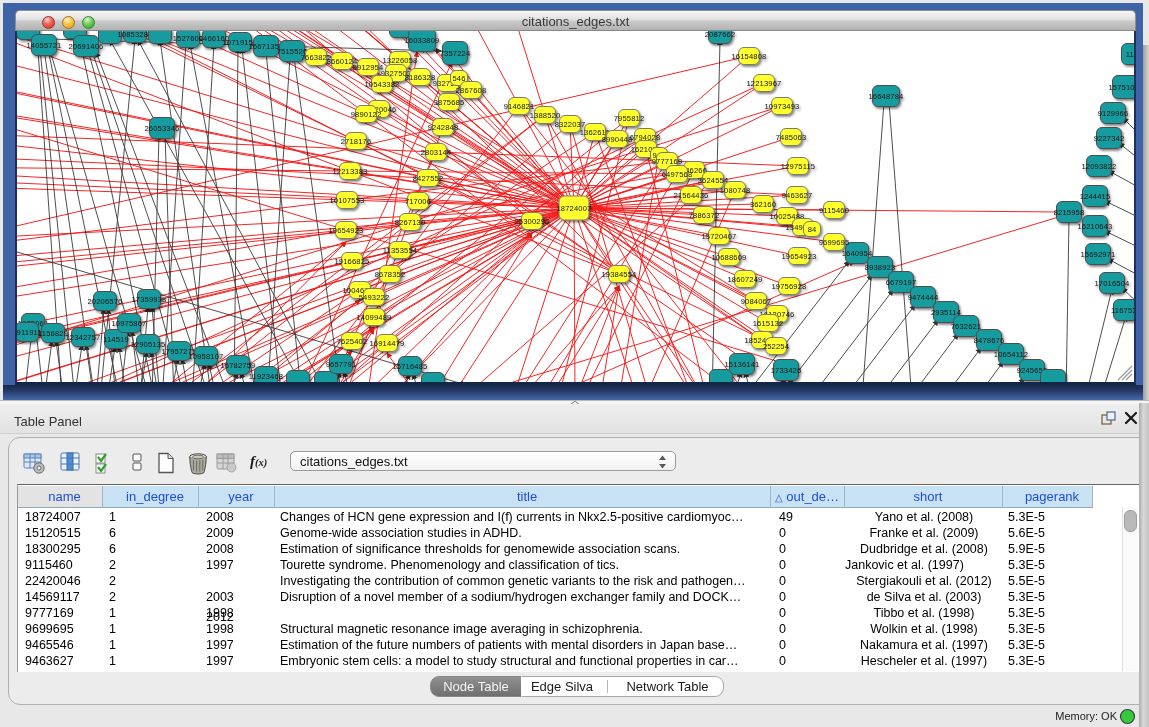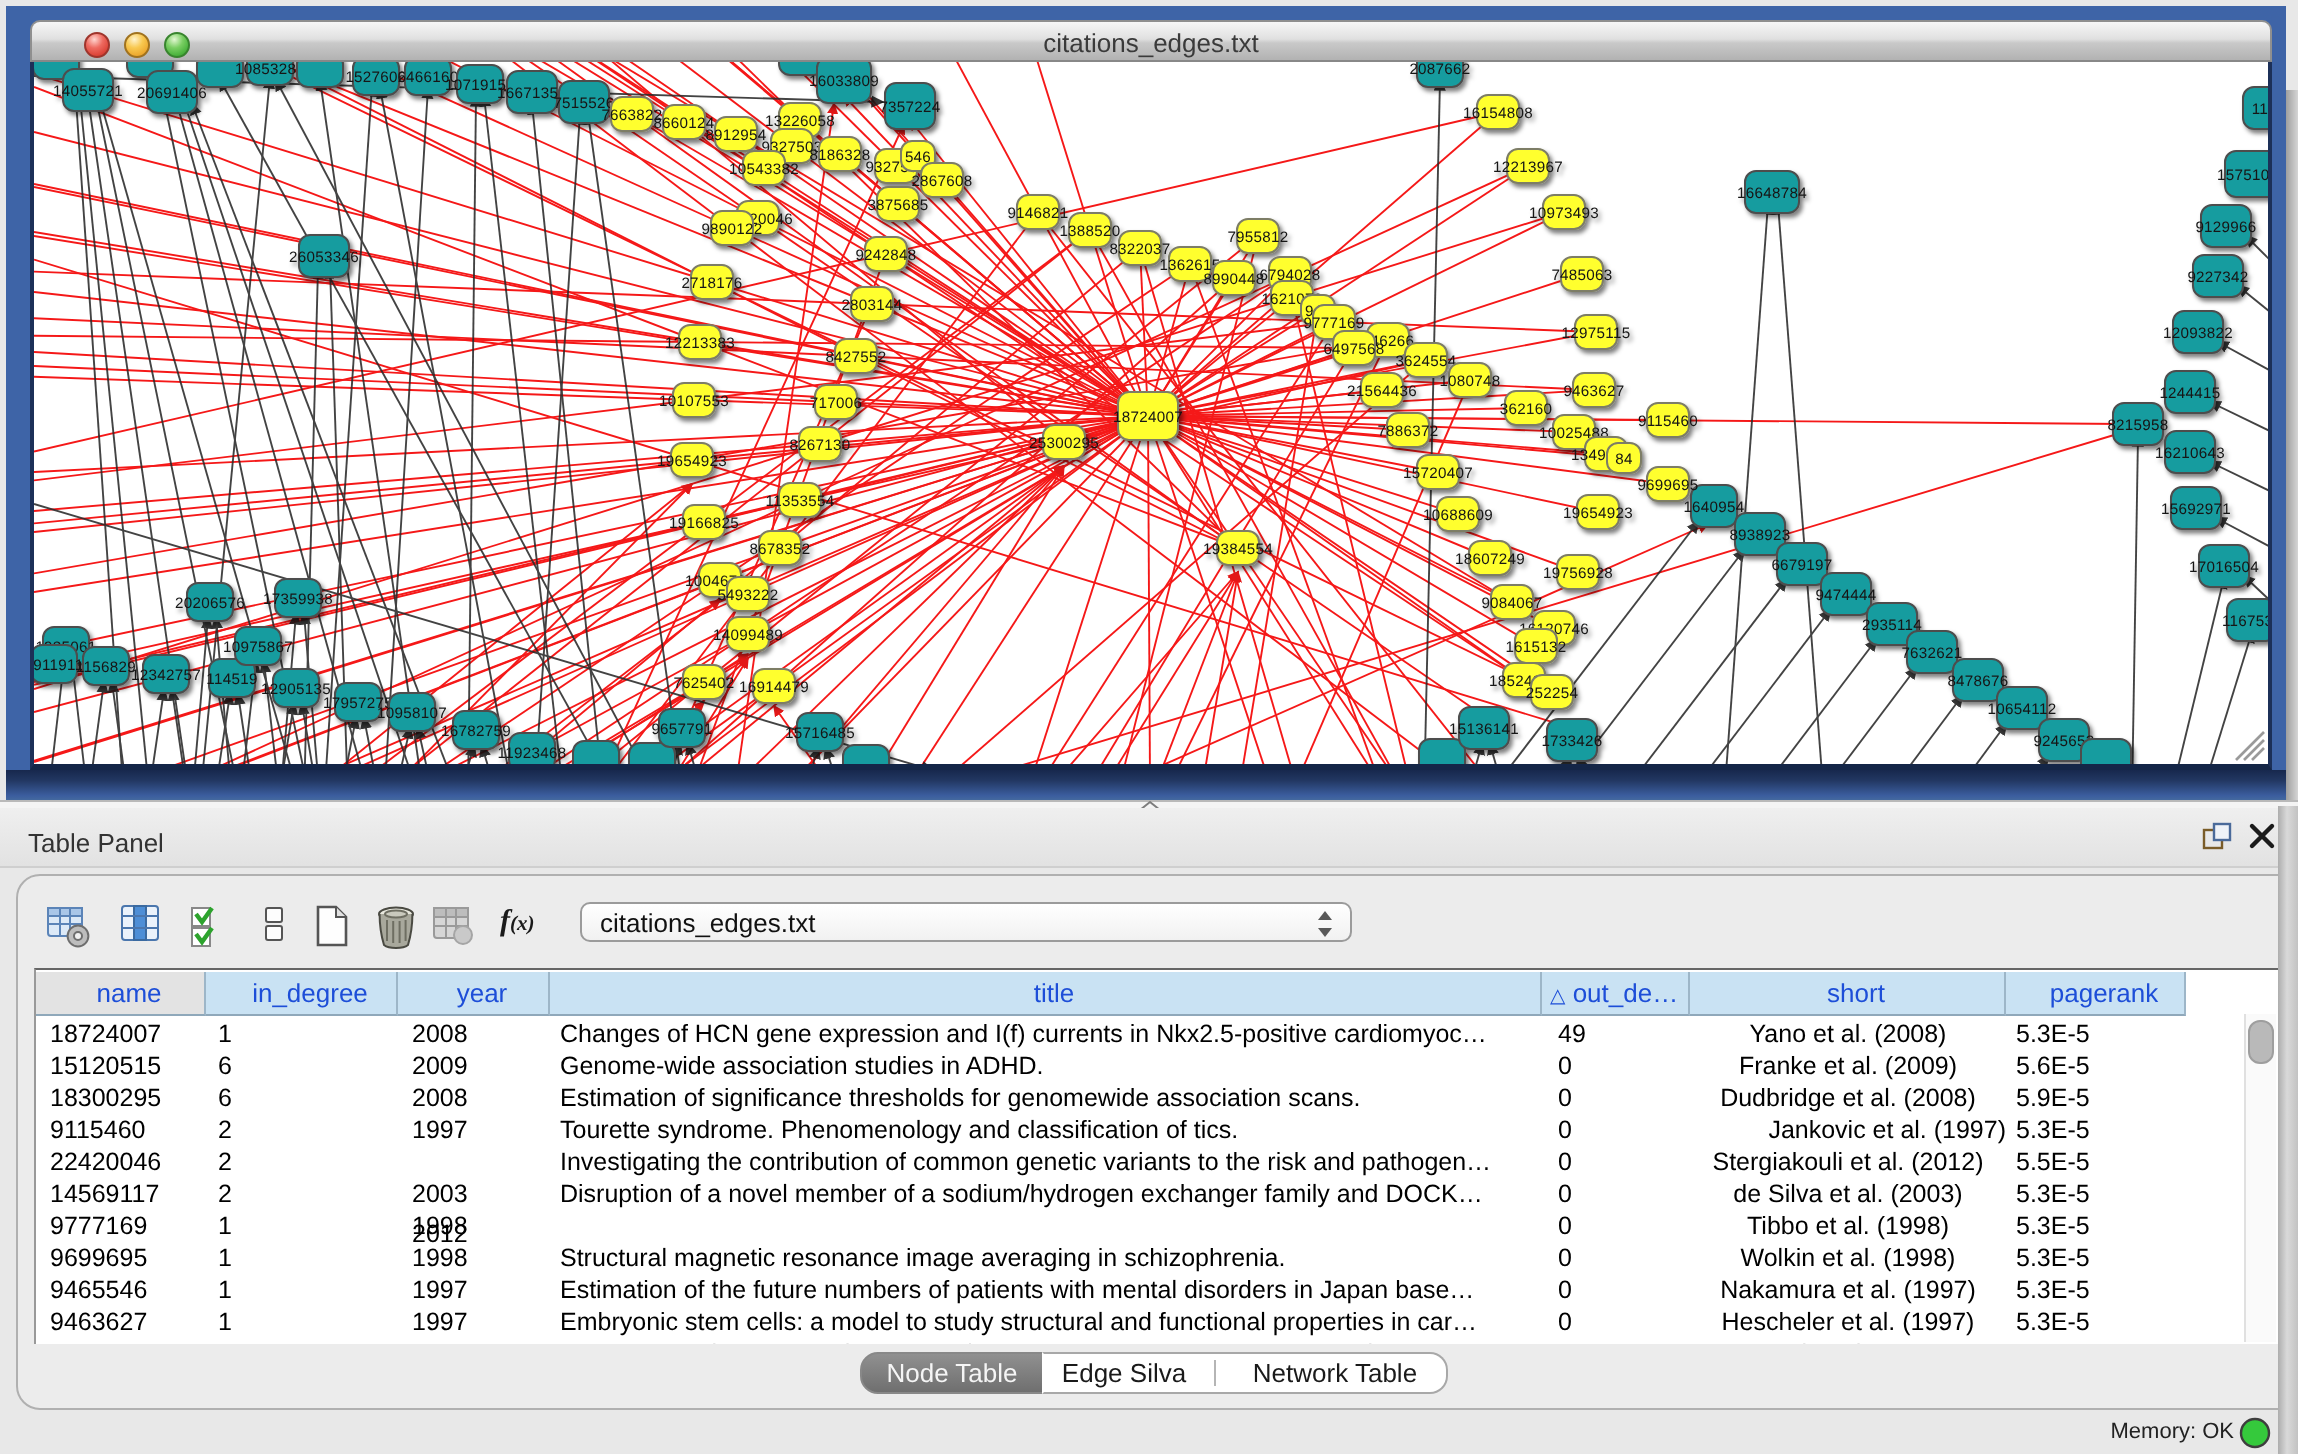--- a/index.html
+++ b/index.html
@@ -733,21 +733,21 @@
 <div class="rowtxt" style="left:188px;top:56px;">2008</div>
 <div class="rowtxt" style="left:262px;top:56px;">Estimation of significance thresholds for genomewide association scans.</div>
 <div class="rowtxt" style="left:761px;top:56px;">0</div>
 <div class="rowtxt" style="left:827px;top:56px;width:158px;text-align:center;">Dudbridge et al. (2008)</div>
 <div class="rowtxt" style="left:990px;top:56px;">5.9E-5</div>
 <div class="rowtxt" style="left:7px;top:72px;">9115460</div>
 <div class="rowtxt" style="left:91px;top:72px;">2</div>
 <div class="rowtxt" style="left:188px;top:72px;">1997</div>
 <div class="rowtxt" style="left:262px;top:72px;">Tourette syndrome. Phenomenology and classification of tics.</div>
 <div class="rowtxt" style="left:761px;top:72px;">0</div>
-<div class="rowtxt" style="left:827px;top:72px;width:158px;text-align:right;">Jankovic et al. (1997)</div>
+<div class="rowtxt" style="left:827px;top:72px;width:158px;text-align:left;">Jankovic et al. (1997)</div>
 <div class="rowtxt" style="left:990px;top:72px;">5.3E-5</div>
 <div class="rowtxt" style="left:7px;top:88px;">22420046</div>
 <div class="rowtxt" style="left:91px;top:88px;">2</div>
 <div class="rowtxt" style="left:188px;top:88px;margin-top:36px;">2012</div>
 <div class="rowtxt" style="left:262px;top:88px;">Investigating the contribution of common genetic variants to the risk and pathogen…</div>
 <div class="rowtxt" style="left:761px;top:88px;">0</div>
 <div class="rowtxt" style="left:827px;top:88px;width:158px;text-align:center;">Stergiakouli et al. (2012)</div>
 <div class="rowtxt" style="left:990px;top:88px;">5.5E-5</div>
 <div class="rowtxt" style="left:7px;top:104px;">14569117</div>
 <div class="rowtxt" style="left:91px;top:104px;">2</div>

